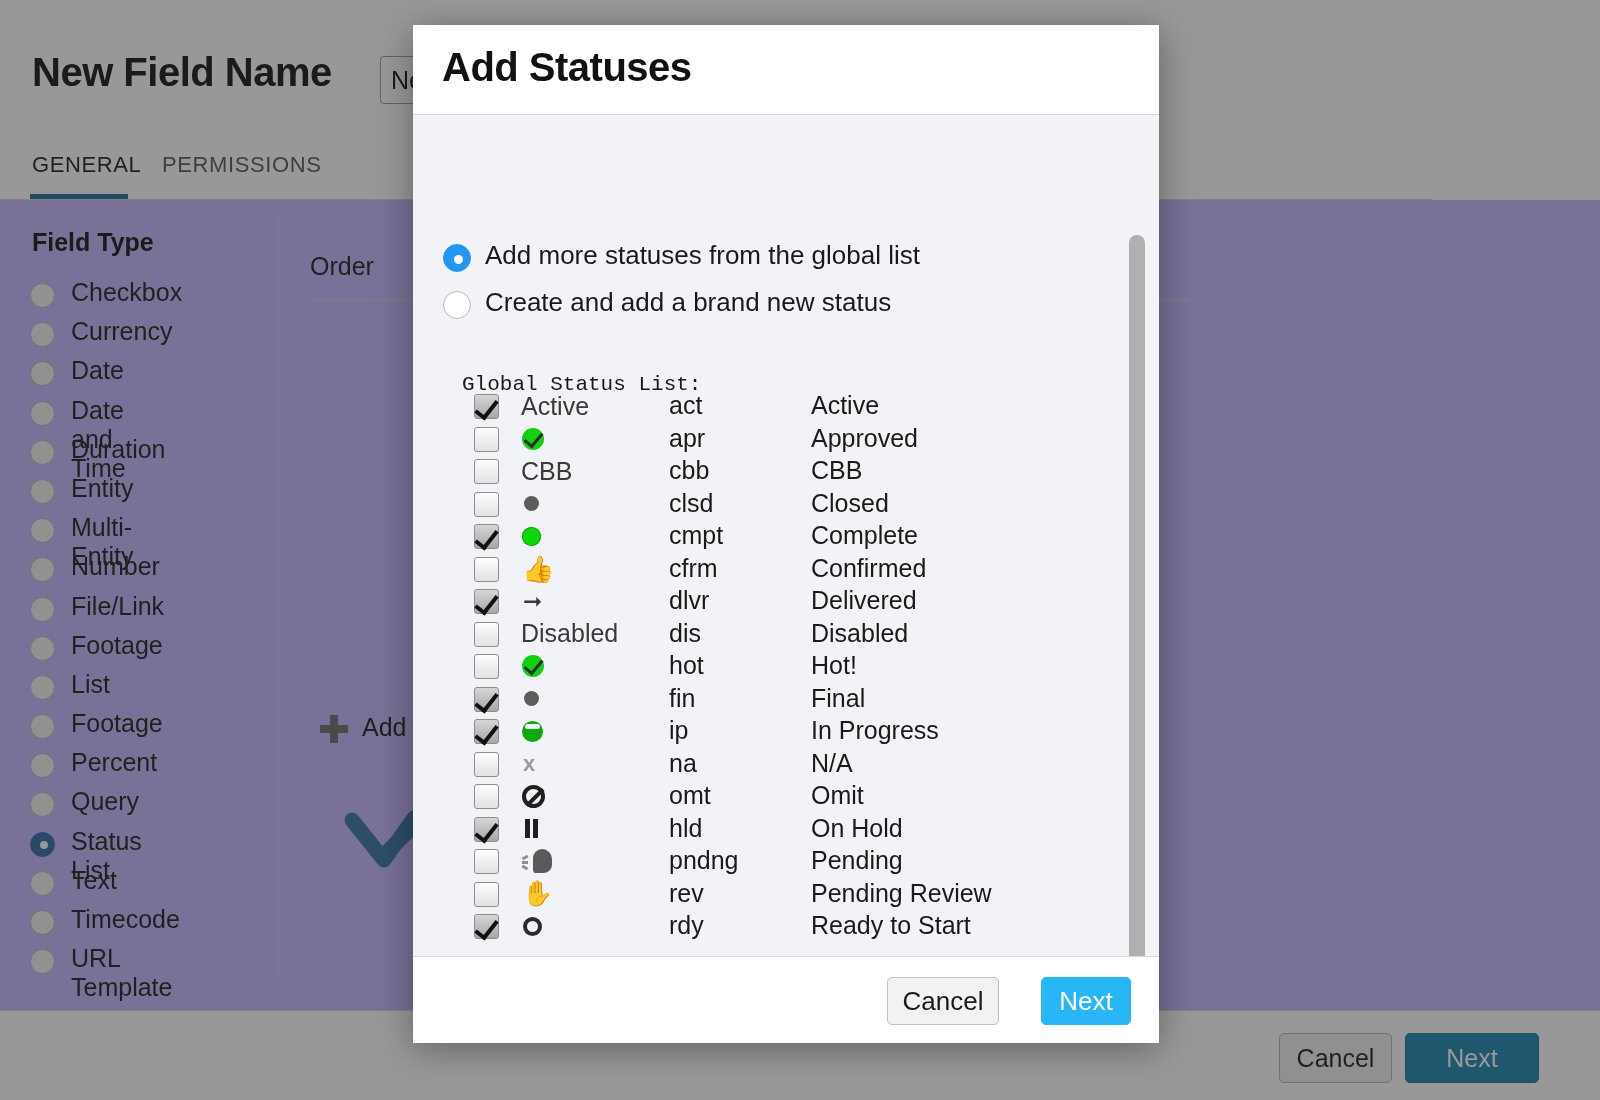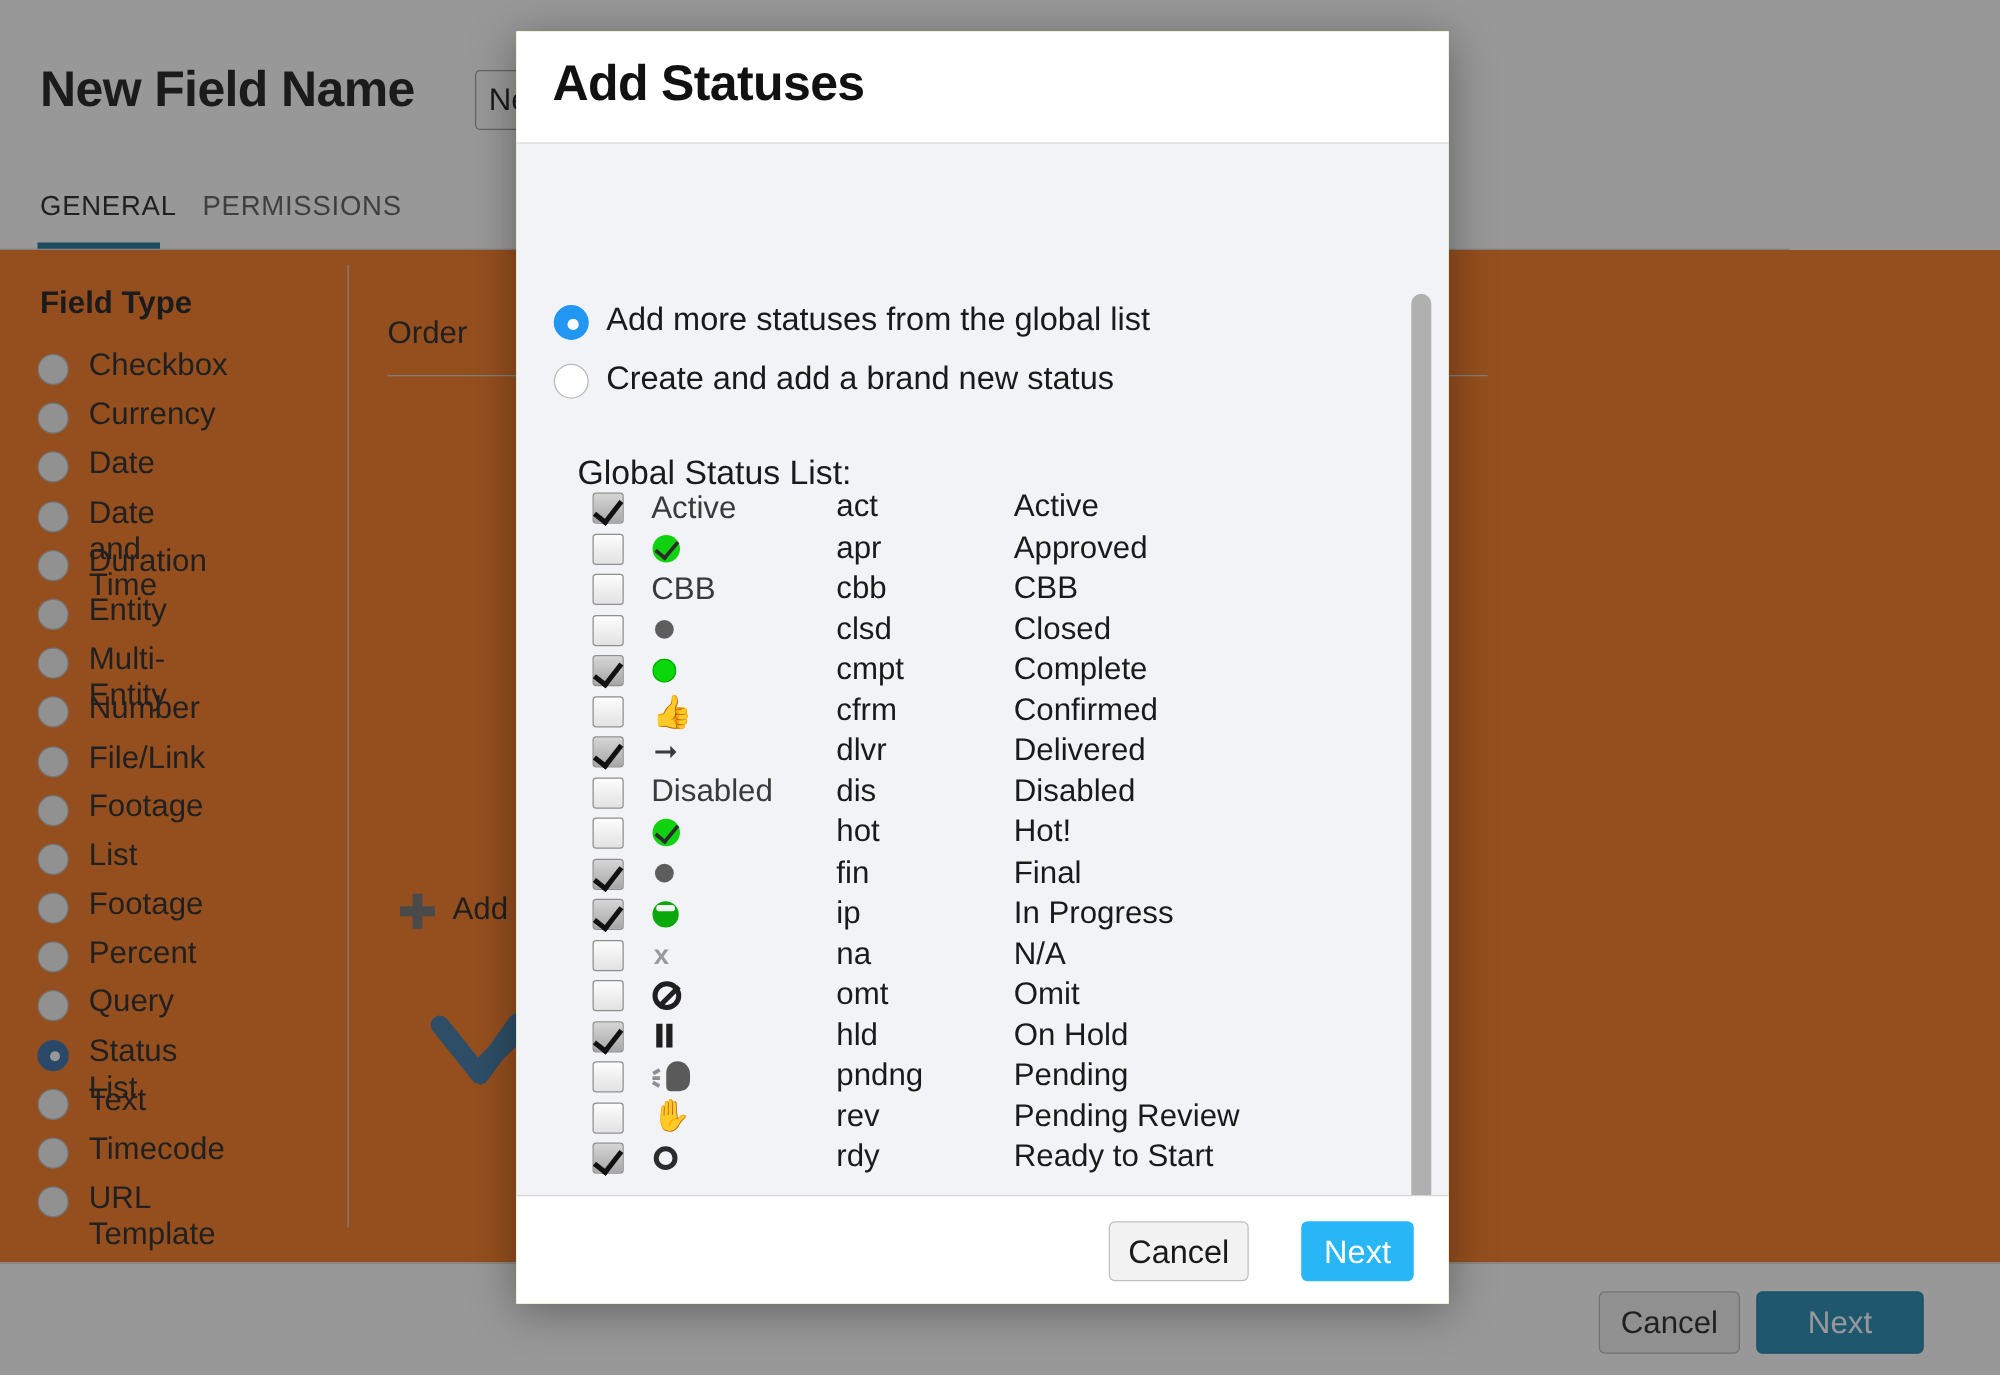--- a/index.html
+++ b/index.html
@@ -35,21 +35,21 @@
   .bg-tab {
     position: absolute; top: 10px; font-size: 22px; letter-spacing: 0.6px;
   }
   .bg-tab.general { left: 32px; color: #1a1a1a; }
   .bg-tab.permissions { left: 162px; color: #555; }
   .bg-tab-underline {
     position: absolute; left: 30px; top: 52px; width: 98px; height: 5px;
     background: #136e94;
   }
 
-  .bg-body { position: absolute; left: 0; top: 180px; width: 1600px; height: 810px; background:#f97316; }
+  .bg-body { position: absolute; left: 0; top: 180px; width: 1600px; height: 810px; background:#c4b5fd; }
   .fieldtype-label {
     position: absolute; left: 32px; top: 28px;
     font-size: 25px; font-weight: bold; color: #111;
   }
   .ft-divider {
     position: absolute; left: 278px; top: 12px; width: 1px; height: 770px;
     background: #cfcfcf;
   }
   .ft-list { position: absolute; left: 30px; top: 76px; }
   .ft-item { position: relative; height: 39.2px; }
@@ -102,21 +102,21 @@
   }
 
   
   #dim-overlay {
     position: absolute; inset: 0; background: rgba(40,40,40,0.48);
   }
 
   
   #modal {
     position: absolute; left: 413px; top: 25px; width: 746px; height: 1018px;
-    background: #bef264; box-shadow: 0 6px 34px rgba(0,0,0,0.35);
+    background: #b91c1c; box-shadow: 0 6px 34px rgba(0,0,0,0.35);
     display: flex; flex-direction: column;
   }
   .modal-header {
     height: 90px; flex: 0 0 90px; border-bottom: 1px solid #d6d6d6;
     background: #fff; position: relative;
   }
   .modal-title {
     position: absolute; left: 29px; top: 20px;
     font-size: 40px; font-weight: bold; color: #111; letter-spacing: -0.5px;
   }
@@ -131,21 +131,21 @@
     position: absolute; left: 0; top: 4px; width: 28px; height: 28px;
     border-radius: 50%; background: #ffffff; border: 1px solid #b9b9b9;
   }
   .mr-dot.sel { background: #2196f3; border-color: #2196f3; }
   .mr-dot.sel::after {
     content: ""; position: absolute; left: 9.5px; top: 9.5px;
     width: 9px; height: 9px; border-radius: 50%; background: #fff;
   }
   .mr-label { position: absolute; left: 42px; top: 0; font-size: 26px; color: #1a1a1a; white-space: nowrap; }
 
-  .gsl-label { position: absolute; left: 49px; top: 248px; font-size: 27px; color: #1a1a1a; }
+  .gsl-label { position: absolute; left: 49px; top: 258px; font-size: 21px; color: #1a1a1a; font-family: Liberation Mono, monospace; }
 
   #status-list {
     position: absolute; left: 46px; top: 276px; width: 672px; height: 654px;
   }
   .st-row { position: relative; height: 32.5px; }
   .st-chk {
     position: absolute; left: 15px; top: 3px; width: 25px; height: 25px;
     border-radius: 3px; border: 1px solid #8e8e8e;
     background: linear-gradient(#fdfdfd, #e2e2e2);
   }

